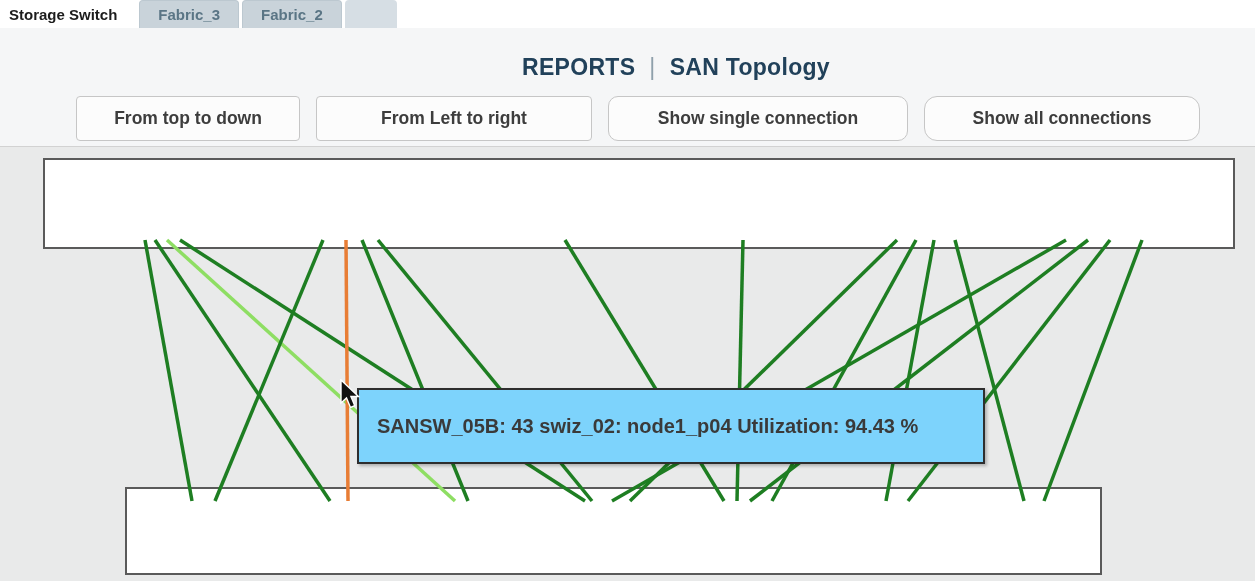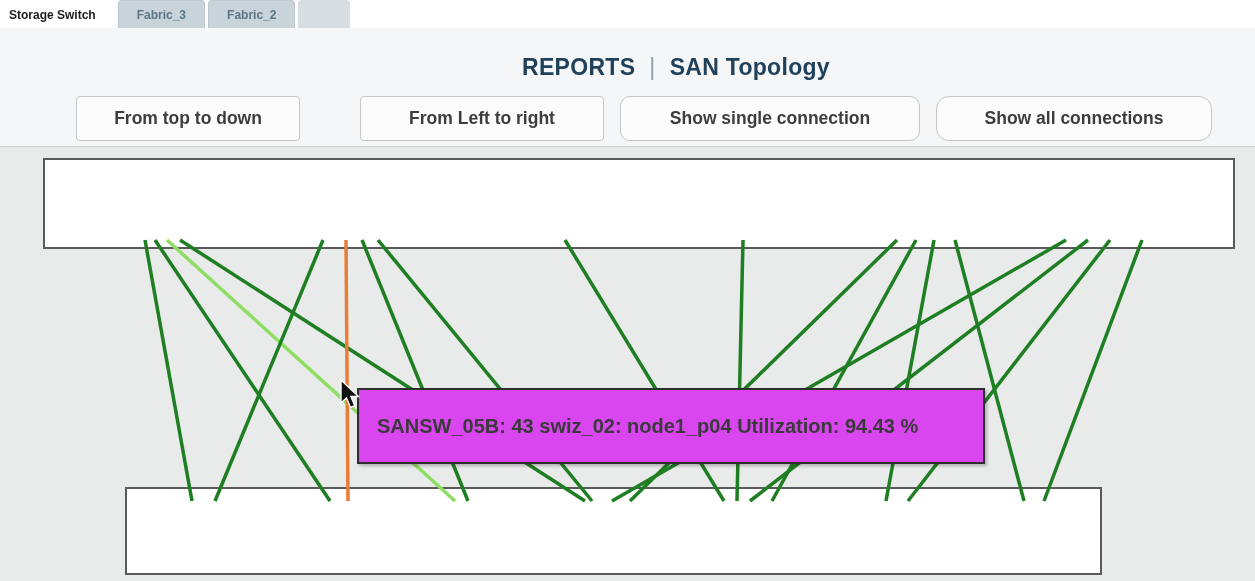--- a/index.html
+++ b/index.html
@@ -7,21 +7,21 @@
     width:1255px;height:581px;position:relative;overflow:hidden;
     font-family:"Liberation Sans",sans-serif;background:#ffffff;
   }
   
   #tabbar{
     position:absolute;top:0;left:0;width:1255px;height:28px;
     display:flex;align-items:stretch;background:#ffffff;
   }
   .tab{
     display:flex;align-items:center;padding:0 18px;
-    font-size:12px;font-weight:bold;color:#5a7585;
+    font-size:15px;font-weight:bold;color:#5a7585;
     background:#c9d3da;border-radius:4px 4px 0 0;margin-right:3px;
     border:1px solid #bcc8d0;border-bottom:none;cursor:default;
   }
   .tab.active{
     background:#ffffff;color:#1c1c1c;border-color:transparent;padding-left:8px;
   }
   .tab-filler{width:52px;background:#d6dee4;border-radius:4px 4px 0 0;}
   #header-zone{
     position:absolute;top:28px;left:0;width:1255px;height:118px;background:#f5f6f7;
   }
@@ -50,21 +50,21 @@
   }
   .node{
     position:absolute;background:#ffffff;border:2px solid #3e3e3e;box-sizing:border-box;
     display:flex;align-items:center;justify-content:center;
     font-family:"DejaVu Serif",serif;font-size:23px;color:#111111;white-space:nowrap;
   }
   #edges{position:absolute;top:0;left:0;width:1255px;height:581px;pointer-events:none;}
   
   #tooltip{
     position:absolute;left:357px;top:388px;width:628px;height:76px;
-    background:#d946ef;border:2px solid #2e2e2e;box-sizing:border-box;
+    background:#7dd3fc;border:2px solid #2e2e2e;box-sizing:border-box;
     display:flex;align-items:center;padding-left:18px;
     font-size:20px;font-weight:bold;color:#3a3a3a;white-space:nowrap;
     box-shadow:2px 2px 3px rgba(0,0,0,.25);
   }
   #cursor{position:absolute;left:339px;top:379px;}
   .z2{z-index:2}.z3{z-index:3}.z4{z-index:4}.z5{z-index:5}.z6{z-index:6}
 </style>
 </head>
 <body>
 
@@ -76,21 +76,21 @@
   </div>
 
 <div id="header-zone"></div>
 
 <div id="page-title">
   <span>REPORTS</span><span class="sep">|</span><span>SAN Topology</span>
 </div>
 
 <div id="toolbar">
     <button class="tb-btn" style="width: 224px;">From top to down</button>
-    <button class="tb-btn" style="width: 244px; margin-left: 44px;">From Left to right</button>
+    <button class="tb-btn" style="width: 276px;">From Left to right</button>
     <button class="tb-btn" style="width: 300px; border-radius: 10px;">Show single connection</button>
     <button class="tb-btn" style="width: 276px; border-radius: 13px;">Show all connections</button>
   </div>
 
 <div id="diagram"></div>
 
 <div class="container-box z2" style="left:43px;top:158px;width:1192px;height:91px;"></div>
 <div class="container-box z2" style="left:125px;top:487px;width:977px;height:88px;"></div>
 
 <div id="nodes" class="z3">

